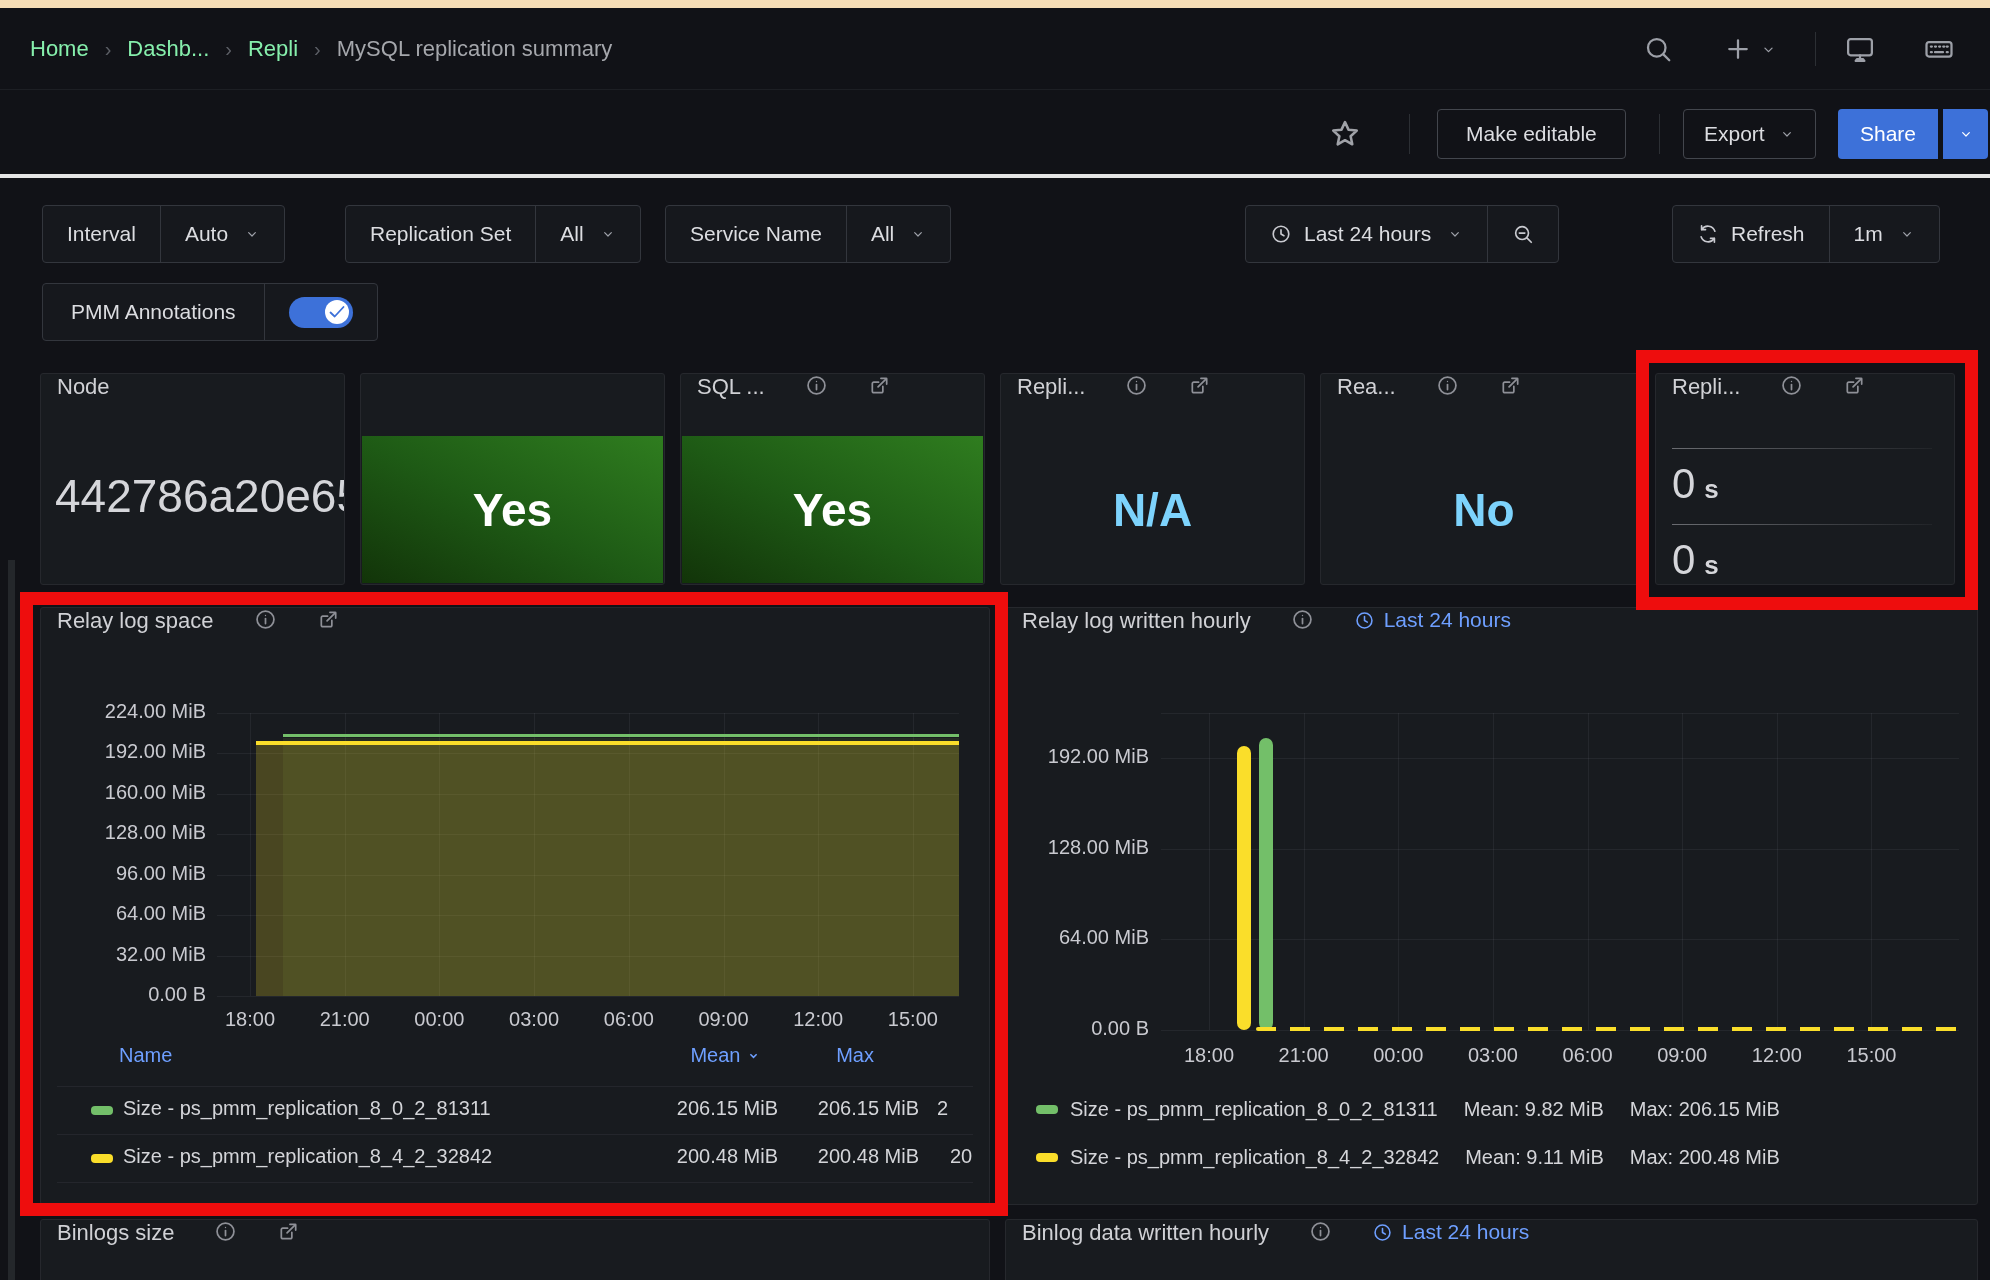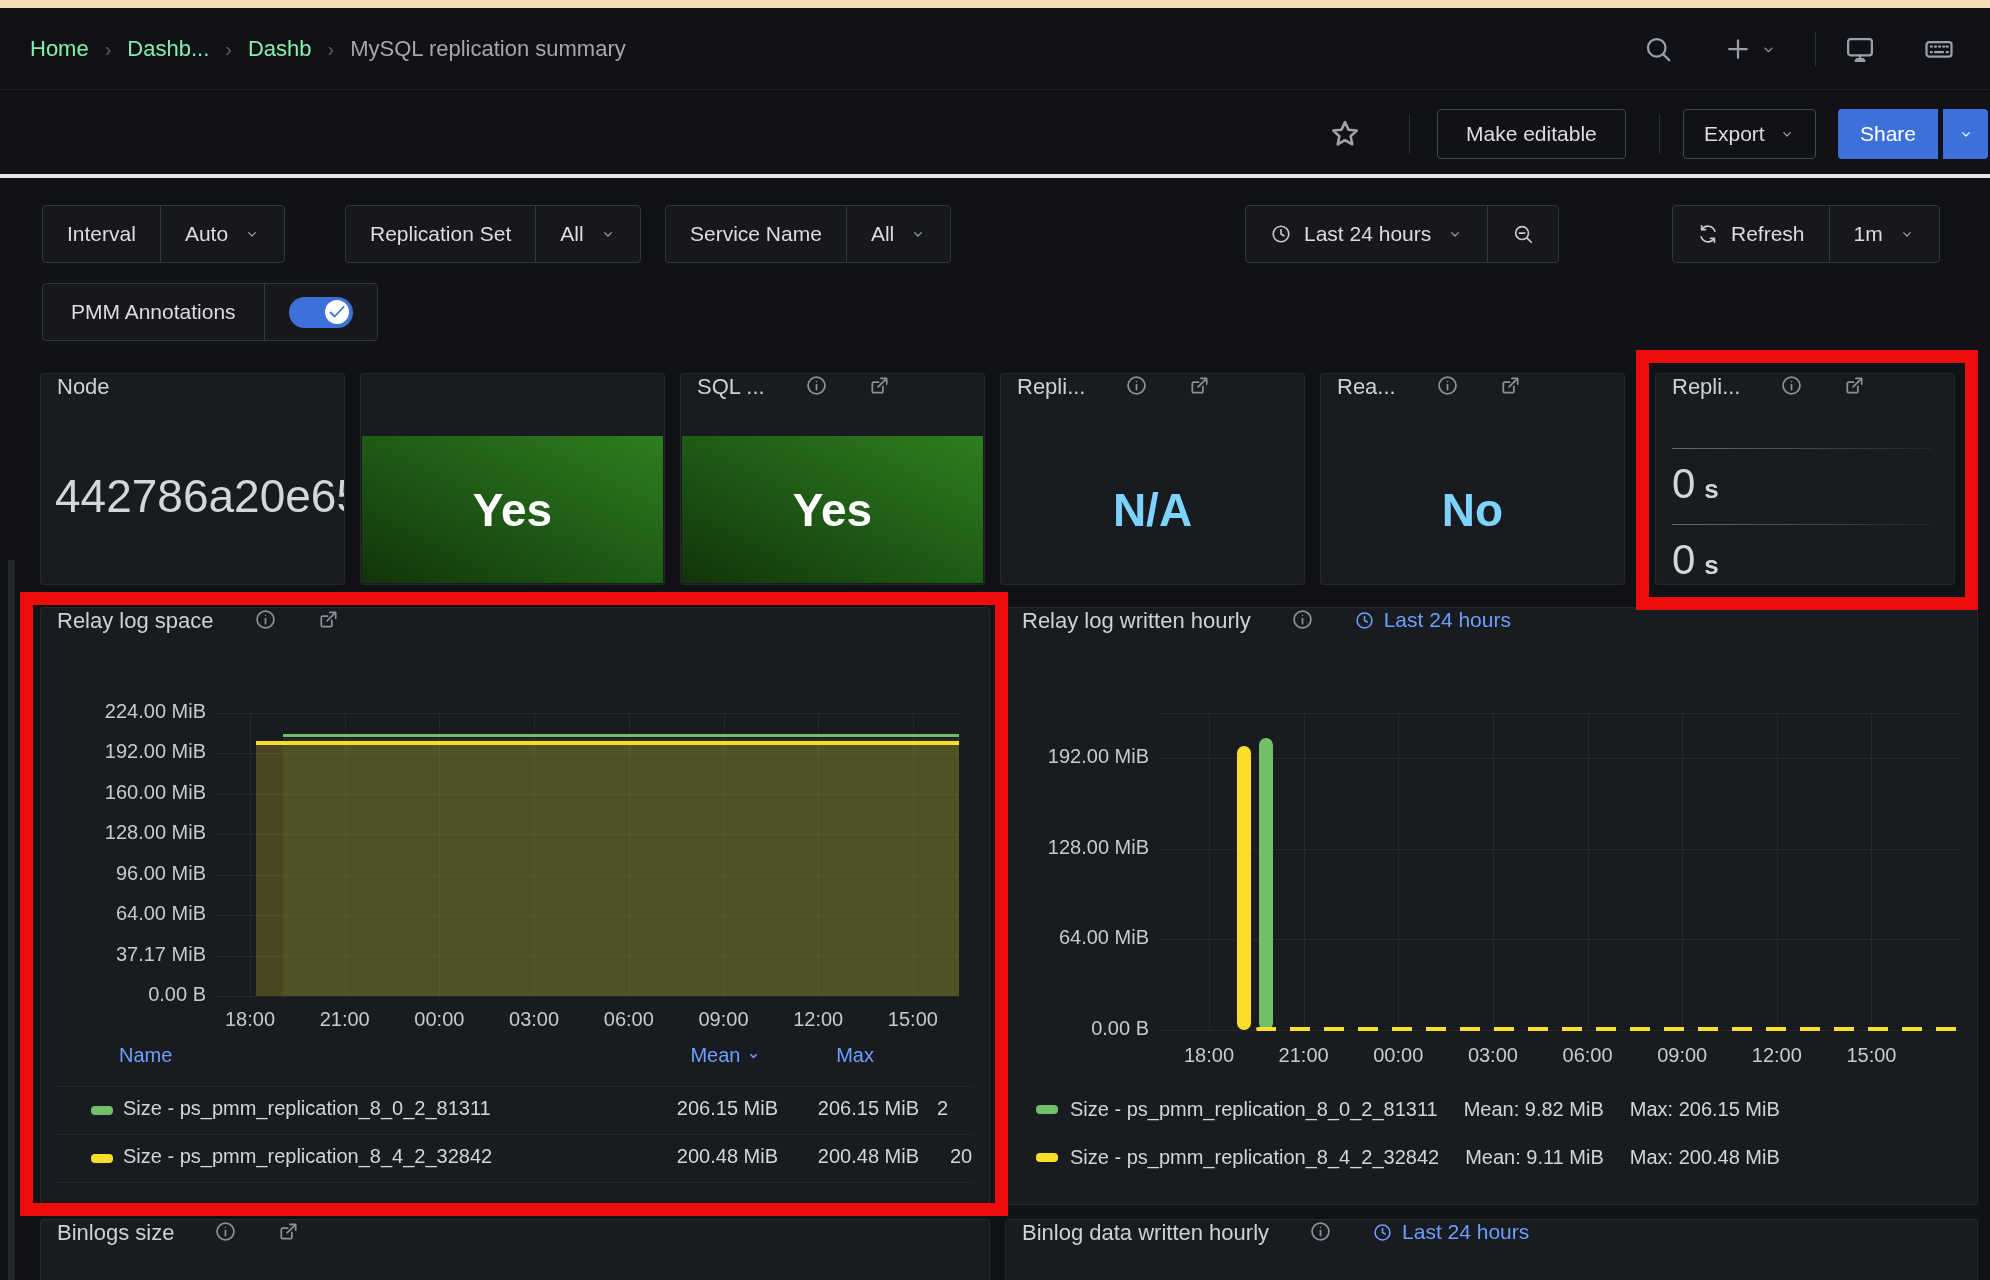--- a/index.html
+++ b/index.html
@@ -90,21 +90,21 @@
 <div id="screen">
   <div class="top-strip" style="background: rgb(245, 221, 182);"></div>
   <div class="edge-strip"></div>
 
   <div class="nav">
     <div class="breadcrumb">
       <span class="bc-item">Home</span>
       <span class="bc-sep">›</span>
       <span class="bc-item">Dashb...</span>
       <span class="bc-sep">›</span>
-      <span class="bc-item">Dashb</span>
+      <span class="bc-item">Repli</span>
       <span class="bc-sep">›</span>
       <span class="bc-item last">MySQL replication summary</span>
     </div>
     <span class="nav-ico" style="left:1643px">
         <svg viewBox="0 0 24 24" fill="none" stroke="currentColor" stroke-width="1.8" stroke-linecap="round" stroke-linejoin="round" style="width:100%;height:100%;display:block">
           <circle cx="11" cy="11" r="7"></circle>
           <path d="M16.5 16.5L21 21"></path>
         </svg>
       </span>
     <span class="nav-ico" style="left:1723px">
@@ -318,21 +318,21 @@
             <path d="M19 5l-8.5 8.5"></path>
             <path d="M15.5 13v5a1.5 1.5 0 0 1-1.5 1.5H6A1.5 1.5 0 0 1 4.5 18V10A1.5 1.5 0 0 1 6 8.5h5"></path>
           </svg>
         </span>
     </div>
     <div class="stat-body">
       <span class="stat-plain">N/A</span>
     </div>
   </div>
 
-  <div class="panel" style="left:1320px;top:373px;width:305px;height:212px">
+  <div class="panel" style="left:1320px;top:373px;width:328px;height:212px">
     <div class="p-head">
       <span class="p-title">Rea...</span>
       <span class="hd-ico">
           <svg viewBox="0 0 24 24" fill="none" stroke="currentColor" stroke-width="1.8" stroke-linecap="round" stroke-linejoin="round" style="width:100%;height:100%;display:block">
             <circle cx="12" cy="12" r="8.8"></circle>
             <path d="M12 11v5.2"></path>
             <circle cx="12" cy="7.8" r="0.7" fill="currentColor" stroke="none"></circle>
           </svg>
         </span>
       <span class="hd-ico">
@@ -398,21 +398,21 @@
       <div class="ytick" style="left: 8px; top: 132.429px; width: 157px;">192.00 MiB</div>
       <div class="hgrid" style="left: 176px; top: 185.857px; width: 742px; height: 1px;"></div>
       <div class="ytick" style="left: 8px; top: 172.857px; width: 157px;">160.00 MiB</div>
       <div class="hgrid" style="left: 176px; top: 226.286px; width: 742px; height: 1px;"></div>
       <div class="ytick" style="left: 8px; top: 213.286px; width: 157px;">128.00 MiB</div>
       <div class="hgrid" style="left: 176px; top: 266.714px; width: 742px; height: 1px;"></div>
       <div class="ytick" style="left: 8px; top: 253.714px; width: 157px;">96.00 MiB</div>
       <div class="hgrid" style="left: 176px; top: 307.143px; width: 742px; height: 1px;"></div>
       <div class="ytick" style="left: 8px; top: 294.143px; width: 157px;">64.00 MiB</div>
       <div class="hgrid" style="left: 176px; top: 347.571px; width: 742px; height: 1px;"></div>
-      <div class="ytick" style="left: 8px; top: 334.571px; width: 157px;">37.17 MiB</div>
+      <div class="ytick" style="left: 8px; top: 334.571px; width: 157px;">32.00 MiB</div>
       <div class="hgrid" style="left: 176px; top: 388px; width: 742px; height: 1px;"></div>
       <div class="ytick" style="left: 8px; top: 375px; width: 157px;">0.00 B</div>
       <div class="vgrid" style="left: 209px; top: 105px; width: 1px; height: 283px;"></div>
       <div class="xtick" style="left: 163px; top: 400px; width: 92px;">18:00</div>
       <div class="vgrid" style="left: 303.7px; top: 105px; width: 1px; height: 283px;"></div>
       <div class="xtick" style="left: 257.7px; top: 400px; width: 92px;">21:00</div>
       <div class="vgrid" style="left: 398.4px; top: 105px; width: 1px; height: 283px;"></div>
       <div class="xtick" style="left: 352.4px; top: 400px; width: 92px;">00:00</div>
       <div class="vgrid" style="left: 493.1px; top: 105px; width: 1px; height: 283px;"></div>
       <div class="xtick" style="left: 447.1px; top: 400px; width: 92px;">03:00</div>

